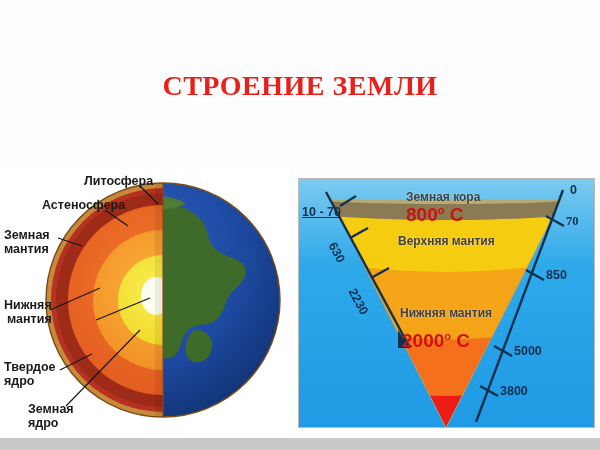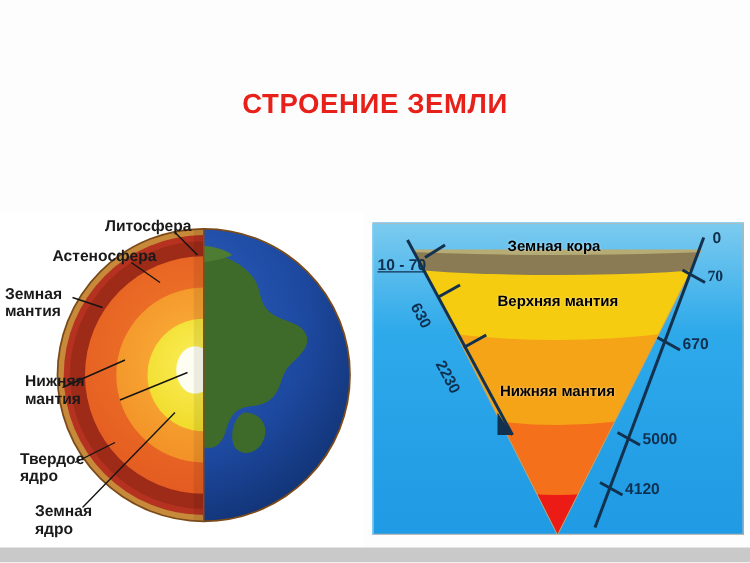--- a/index.html
+++ b/index.html
@@ -7,25 +7,25 @@
     width:600px;height:450px;
     background:#fdfdfd;
     font-family:"Liberation Sans", sans-serif;
     overflow:hidden;
     position:relative;
   }
   #page-title{
     position:absolute;
     left:0;top:70px;width:600px;
     text-align:center;
-    font-size:22px;
+    font-size:28px;
     font-weight:bold;
     color:#e8201a;
     letter-spacing:0.5px;
-    font-family:Liberation Sans, sans-serif;
+    font-family:Liberation Serif, serif;
   }
 
   
   #bottom-strip{
     position:absolute;left:0;top:438px;width:600px;height:12px;
     background:#c9c9c9;
   }
 
   
   #left-panel{
@@ -38,22 +38,22 @@
     font-size:12.5px;
     font-weight:bold;
     color:#1a1a1a;
     line-height:14px;
     white-space:pre-line;
     font-family:"Liberation Sans", sans-serif;
   }
   #lbl-lithosphere{left:84px;top:4px;}
   #lbl-asthenosphere{left:42px;top:28px;}
   #lbl-upper-mantle{left:4px;top:58px;}
-  #lbl-lower-mantle{left:20px;top:128px;}
-  #lbl-solid-core{left:4px;top:190px;margin-left:12px;}
+  #lbl-lower-mantle{left:4px;top:128px;text-align:right;}
+  #lbl-solid-core{left:4px;top:190px;}
   #lbl-liquid-core{left:28px;top:232px;}
 
   #earth-svg{position:absolute;left:0;top:0;}
 
   
   #right-panel{
     position:absolute;left:298px;top:178px;width:297px;height:250px;
     background:#29a8e8;
     overflow:hidden;
   }
@@ -64,21 +64,21 @@
   }
   #wedge-svg{position:absolute;left:0;top:0;}
 
   .rtxt{
     position:absolute;
     font-family:"Liberation Sans", sans-serif;
     font-weight:bold;
     white-space:nowrap;
   }
   .layer-name{
-    font-size:12px;color:#000000;
+    font-size:12px;color:#404040;
     text-shadow:0 0 2px rgba(255,255,255,.55);
   }
   .temp{
     font-size:19px;color:#d21010;
   }
   .temp sup{font-size:11px;vertical-align:super;}
   .scale-num{
     font-size:12.5px;color:#10304f;font-weight:bold;
   }
   .rot{transform-origin:left top;}
@@ -228,27 +228,33 @@
       <line x1="228" y1="92" x2="246" y2="102" stroke="#12314f" stroke-width="2.4"></line>
       <line x1="196" y1="168" x2="214" y2="178" stroke="#12314f" stroke-width="2.4"></line>
       <line x1="182" y1="208" x2="200" y2="218" stroke="#12314f" stroke-width="2.4"></line>
     </g>
   </svg>
 
   <div class="rtxt layer-name" style="left:108px;top:12px;">Земная кора</div>
   <div class="rtxt layer-name" style="left:100px;top:56px;">Верхняя мантия</div>
   <div class="rtxt layer-name" style="left:102px;top:128px;">Нижняя мантия</div>
 
+  <div class="rtxt temp" style="left:108px;top:26px;">
+    <span>800</span><sup>o</sup>&nbsp;<span>C</span>
+  </div>
+  <div class="rtxt temp" style="left:104px;top:152px;">
+    <span>2000</span><sup>o</sup>&nbsp;<span>C</span>
+  </div>
 
   <div class="rtxt scale-num" style="left:4px;top:27px;text-decoration:underline;">10 - 70</div>
   <div class="rtxt scale-num rot" style="left:40px;top:62px;transform:rotate(62deg);">630</div>
   <div class="rtxt scale-num rot" style="left:60px;top:108px;transform:rotate(62deg);">2230</div>
 
   <div class="rtxt scale-num" style="left:272px;top:5px;">0</div>
   <div class="rtxt scale-num" style="left:268px;top:36px;font-family:Liberation Serif, serif;">70</div>
-  <div class="rtxt scale-num" style="left:248px;top:90px;">670</div>
+  <div class="rtxt scale-num" style="left:248px;top:90px;">850</div>
   <div class="rtxt scale-num" style="left:216px;top:166px;">5000</div>
-  <div class="rtxt scale-num" style="left:202px;top:206px;">4120</div>
+  <div class="rtxt scale-num" style="left:202px;top:206px;">3800</div>
 
   <div class="pborder"></div>
 </div>
 
 <div id="bottom-strip"></div>
 
 </body></html>

